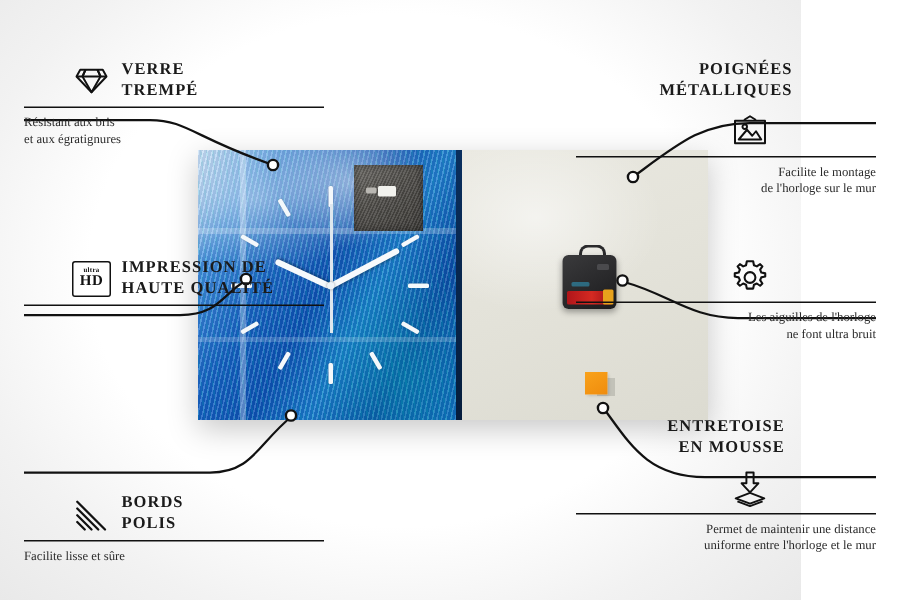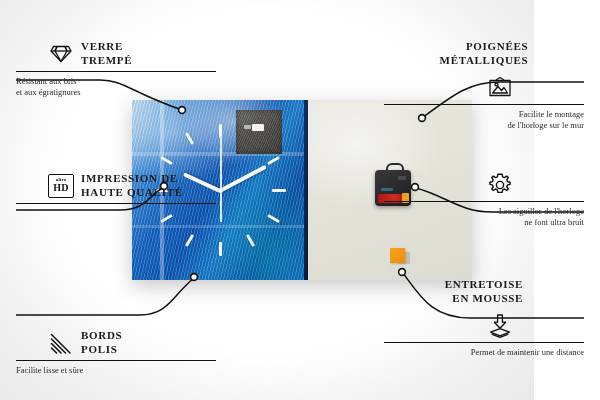--- a/index.html
+++ b/index.html
@@ -282,16 +282,17 @@
             <path d="M10.6,2 h4.8 v7.2 h3.2 L13,15.2 L7.4,9.2 h3.2 Z"></path>
             <path d="M13,15.6 L22.5,19.2 L13,22.8 L3.5,19.2 Z"></path>
             <path d="M4.6,21.2 L13,24.4 L21.4,21.2"></path>
           </g>
         </svg>
       </span>
     </div>
     <div class="co-rule"></div>
     <div class="co-sub">
       <span>Permet de maintenir une distance</span><br>
+      <span>uniforme entre l'horloge et le mur</span>
     </div>
   </div>
 
 </div>
 
 </body></html>

